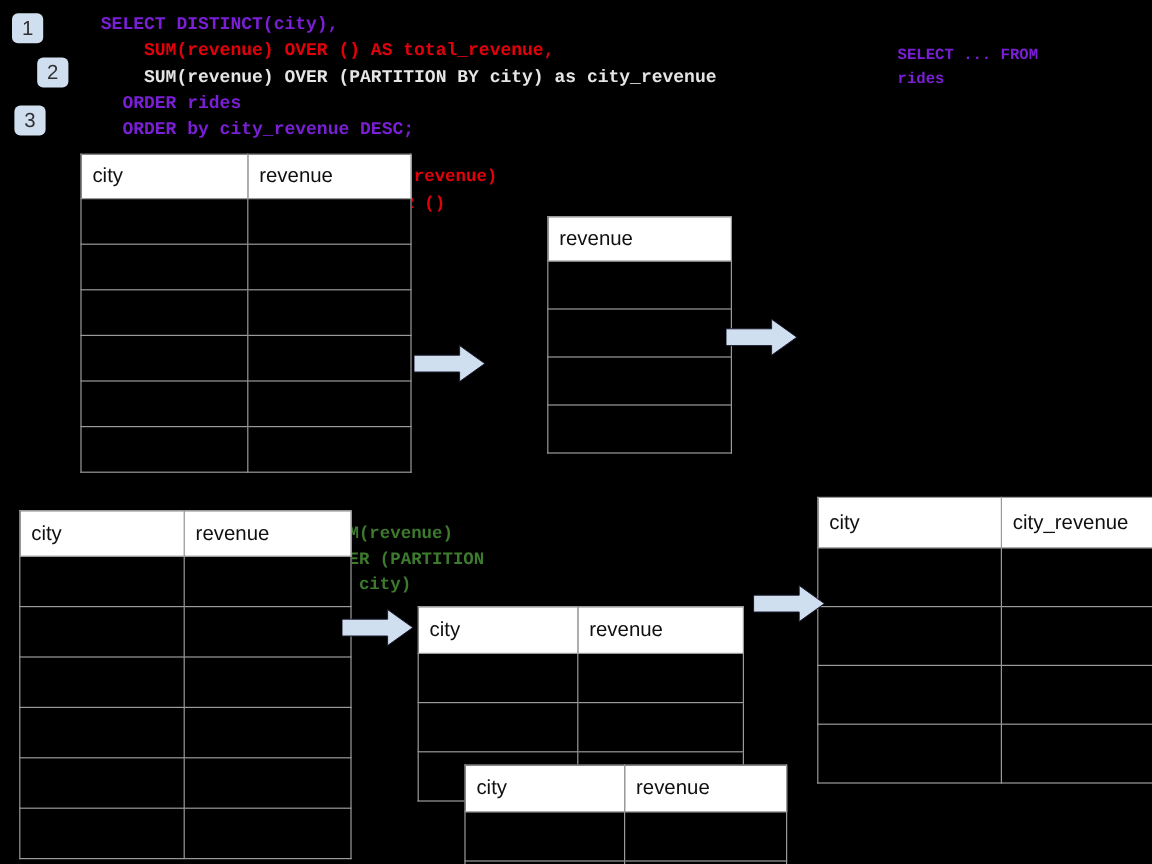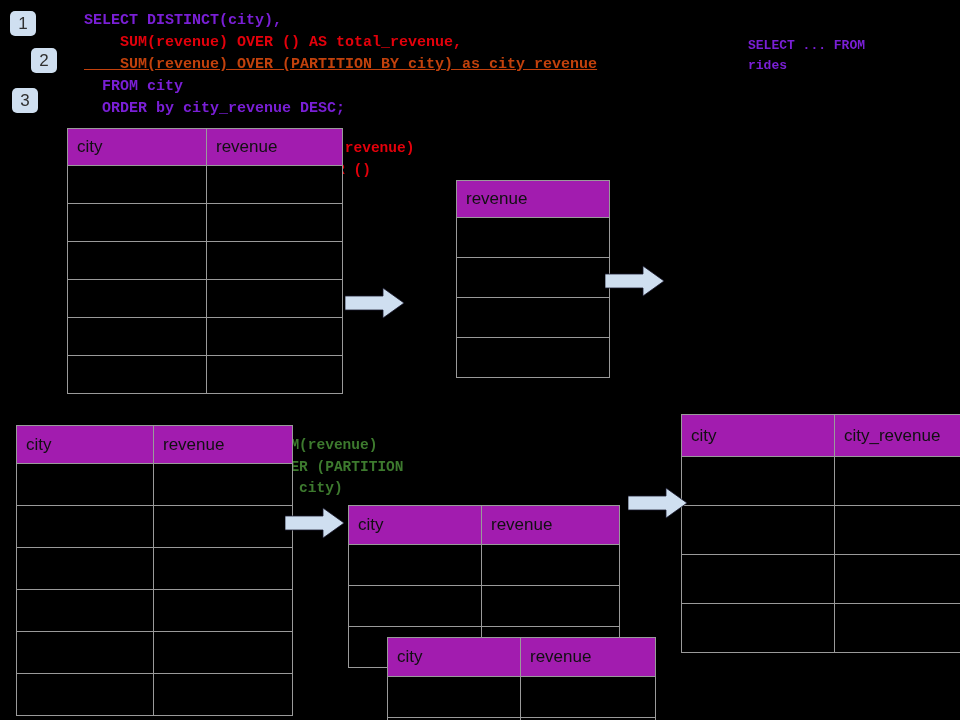--- a/index.html
+++ b/index.html
@@ -34,21 +34,21 @@
   .code {
     position: absolute;
     font-family: "Liberation Mono", monospace;
     font-size: 15px;
     font-weight: bold;
     white-space: pre;
     letter-spacing: 0px;
   }
   .c-purple { color: #7a1fd6; }
   .c-red    { color: #e3000b; }
-  .c-green  { color: #c2410c; text-decoration: underline; }
+  .c-green  { color: #e5e5e5; }
 
   
   .annot {
     position: absolute;
     font-family: "Liberation Mono", monospace;
     font-size: 14.5px;
     font-weight: bold;
     white-space: pre;
     line-height: 21.5px;
   }
@@ -61,21 +61,21 @@
     border-collapse: collapse;
     background: #000000;
     table-layout: fixed;
   }
   .tbl td {
     border: 1px solid #9a9a9a;
     background: #000000;
     padding: 0;
   }
   .tbl td.hdr {
-    background: #a21caf;
+    background: #ffffff;
     color: #101010;
     font-family: "Liberation Sans", sans-serif;
     font-size: 17px;
     padding: 0 9px;
     border: 1px solid #9a9a9a;
     vertical-align: middle;
     white-space: nowrap;
   }
 
   
@@ -90,21 +90,21 @@
 
 <div id="canvas">
 
   <div class="badge" style="left:10px;  top:11px;">1</div>
   <div class="badge" style="left:31px;  top:48px;">2</div>
   <div class="badge" style="left:12px;  top:88px;">3</div>
 
   <div class="code c-red" style="left:84px;  top:34px;">    SUM(revenue) OVER () AS total_revenue,</div>
   <div class="code c-purple" style="left:84px;  top:12px;">SELECT DISTINCT(city),</div>
   <div class="code c-green" style="left:84px;  top:56px;">    SUM(revenue) OVER (PARTITION BY city) as city_revenue</div>
-  <div class="code c-purple" style="left:84px;  top:78px;">  FROM city</div>
+  <div class="code c-purple" style="left:84px;  top:78px;">  ORDER rides</div>
   <div class="code c-purple" style="left:748px; top:36px; font-size:13px; line-height:20px;">SELECT ... FROM
 rides</div>
 
   <div class="code c-purple" style="left:84px;  top:100px;">  ORDER by city_revenue DESC;</div>
 
   <div class="annot red" style="left:310px; top:138px;">SUM(revenue)
 OVER ()</div>
 
   <div class="annot green" style="left:273px; top:435px;">SUM(revenue)
 OVER (PARTITION

